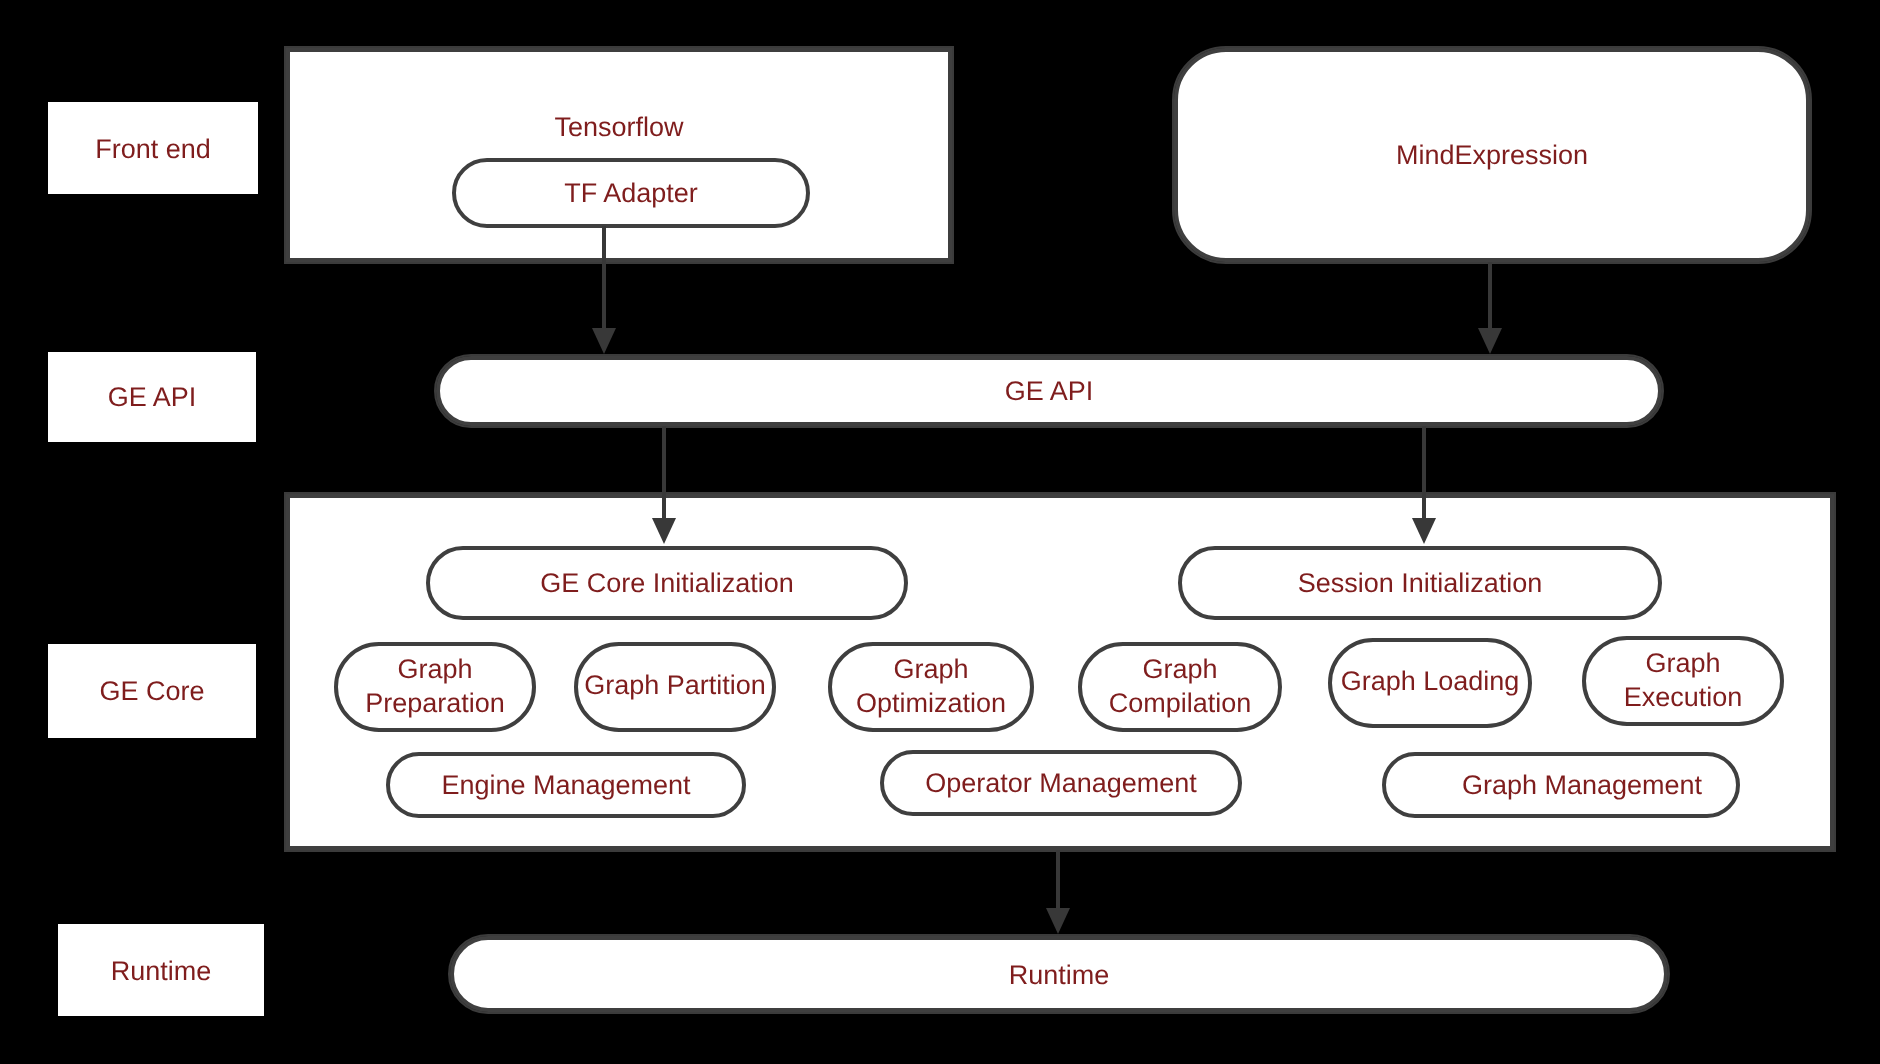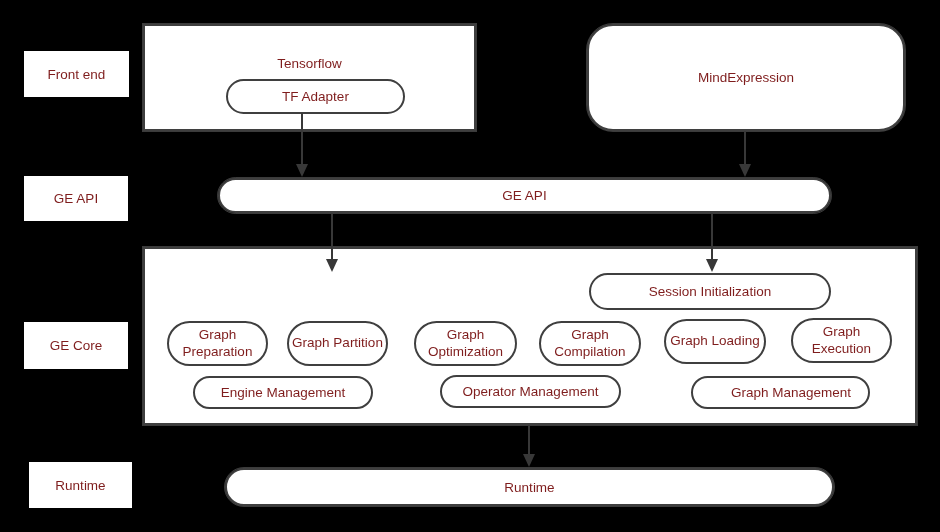--- a/index.html
+++ b/index.html
@@ -96,20 +96,23 @@
   <div class="box center big" style="left:587px; top:24px; width:318px; height:107px;">
     <span>MindExpression</span>
   </div>
 
   <div class="box center big" style="left:218px; top:178px; width:613px; height:35px;">
     <span>GE API</span>
   </div>
 
   <div class="box big" style="left:143px; top:247px; width:774px; height:178px;">
 
+    <div class="box center" style="left:68px; top:24px; width:241px; height:37px;">
+      <span>GE Core Initialization</span>
+    </div>
     <div class="box center" style="left:444px; top:24px; width:242px; height:37px;">
       <span>Session Initialization</span>
     </div>
 
     <div class="box center module" style="left:142px; top:72px; width:101px; height:45px;">
       <span>Graph Partition</span>
     </div>
     <div class="box center module" style="left:22px; top:72px; width:101px; height:45px;">
       <span>Graph Preparation</span>
     </div>

